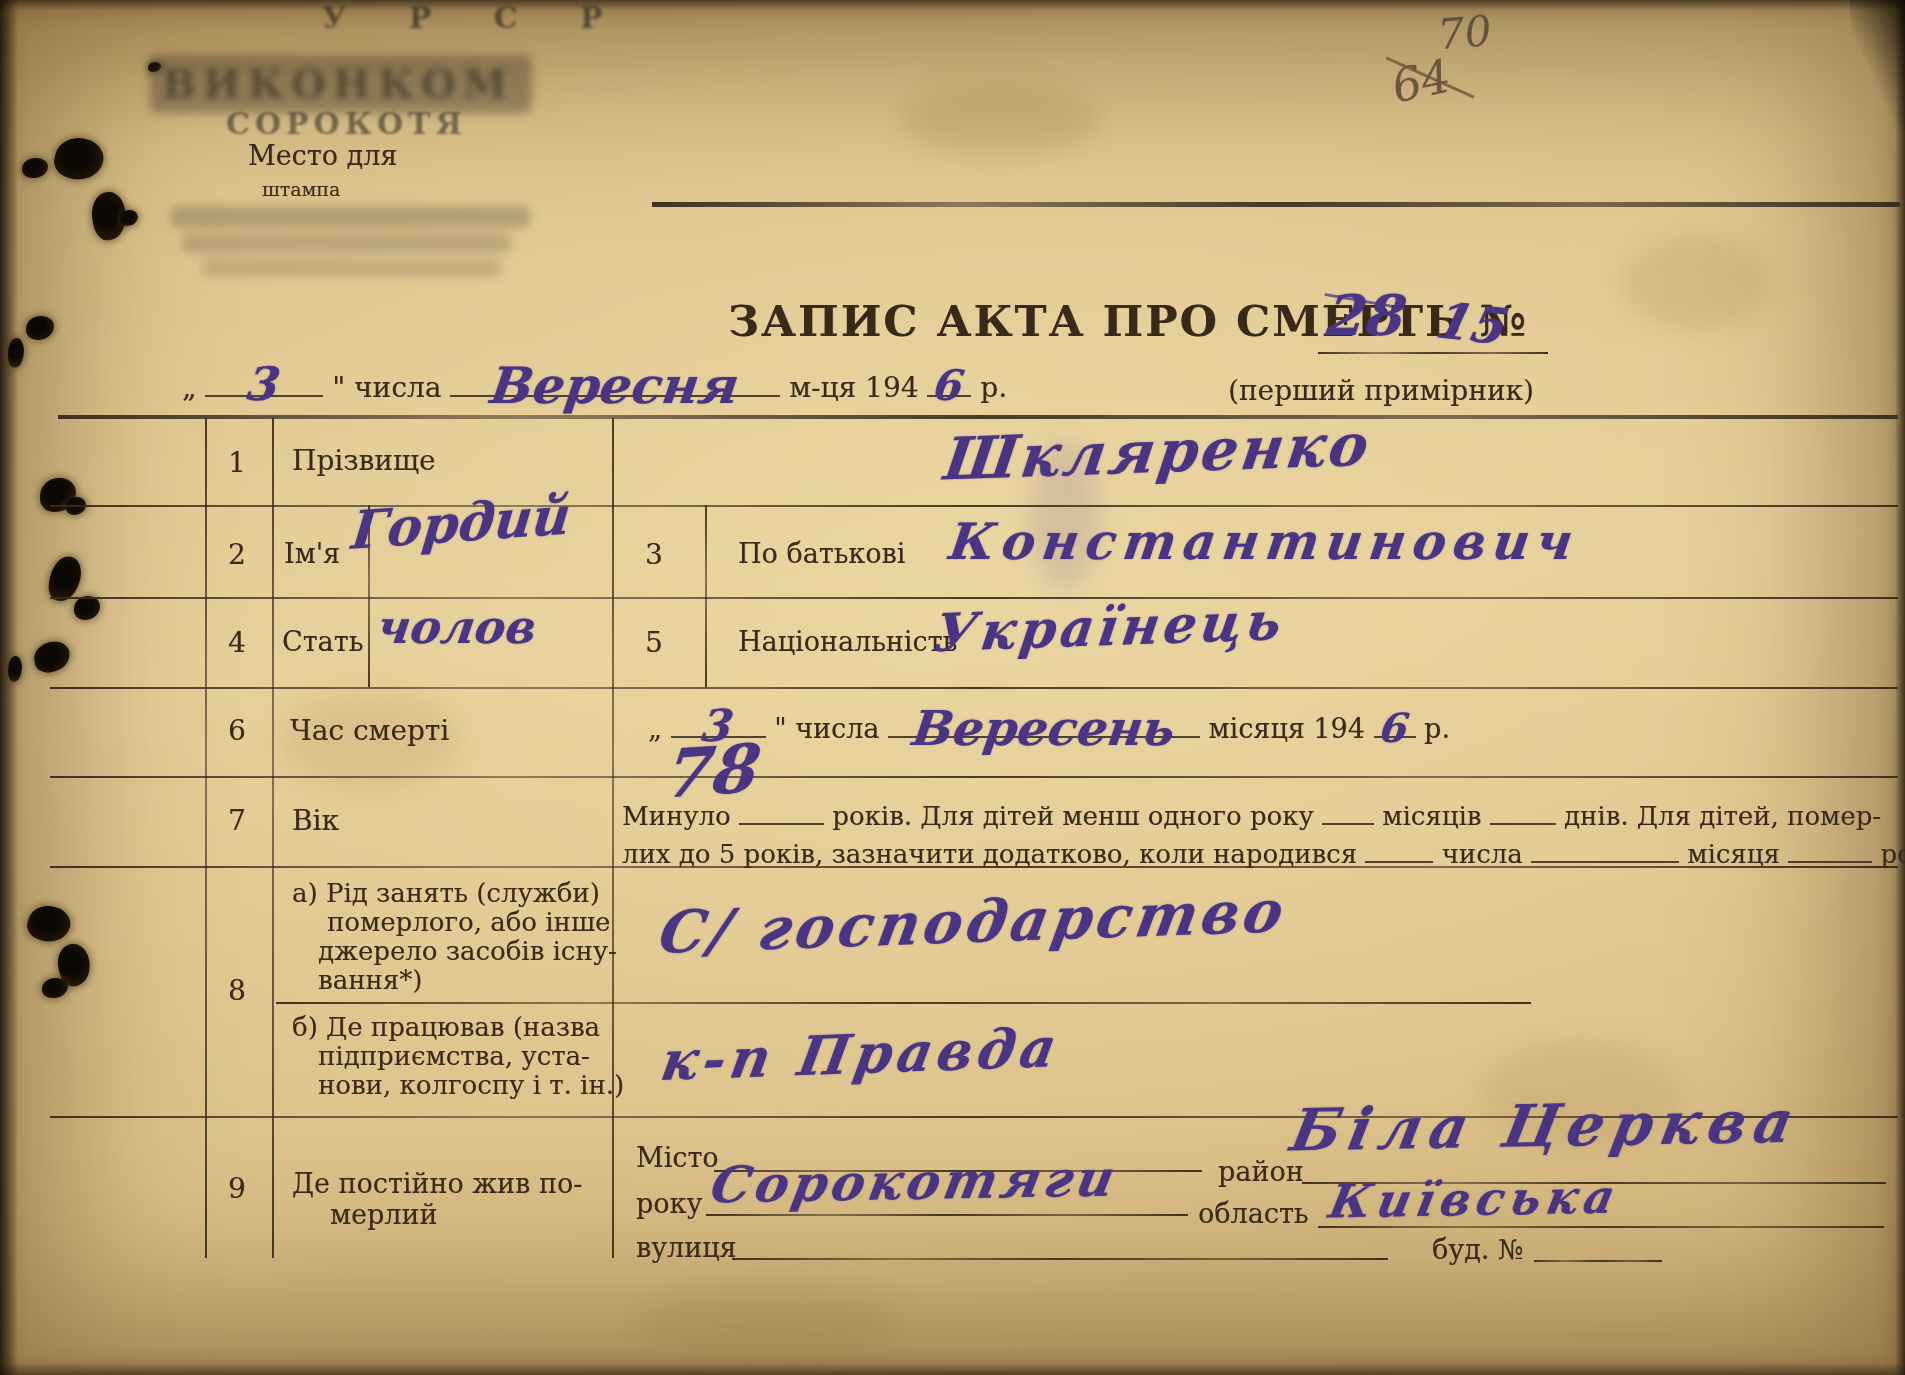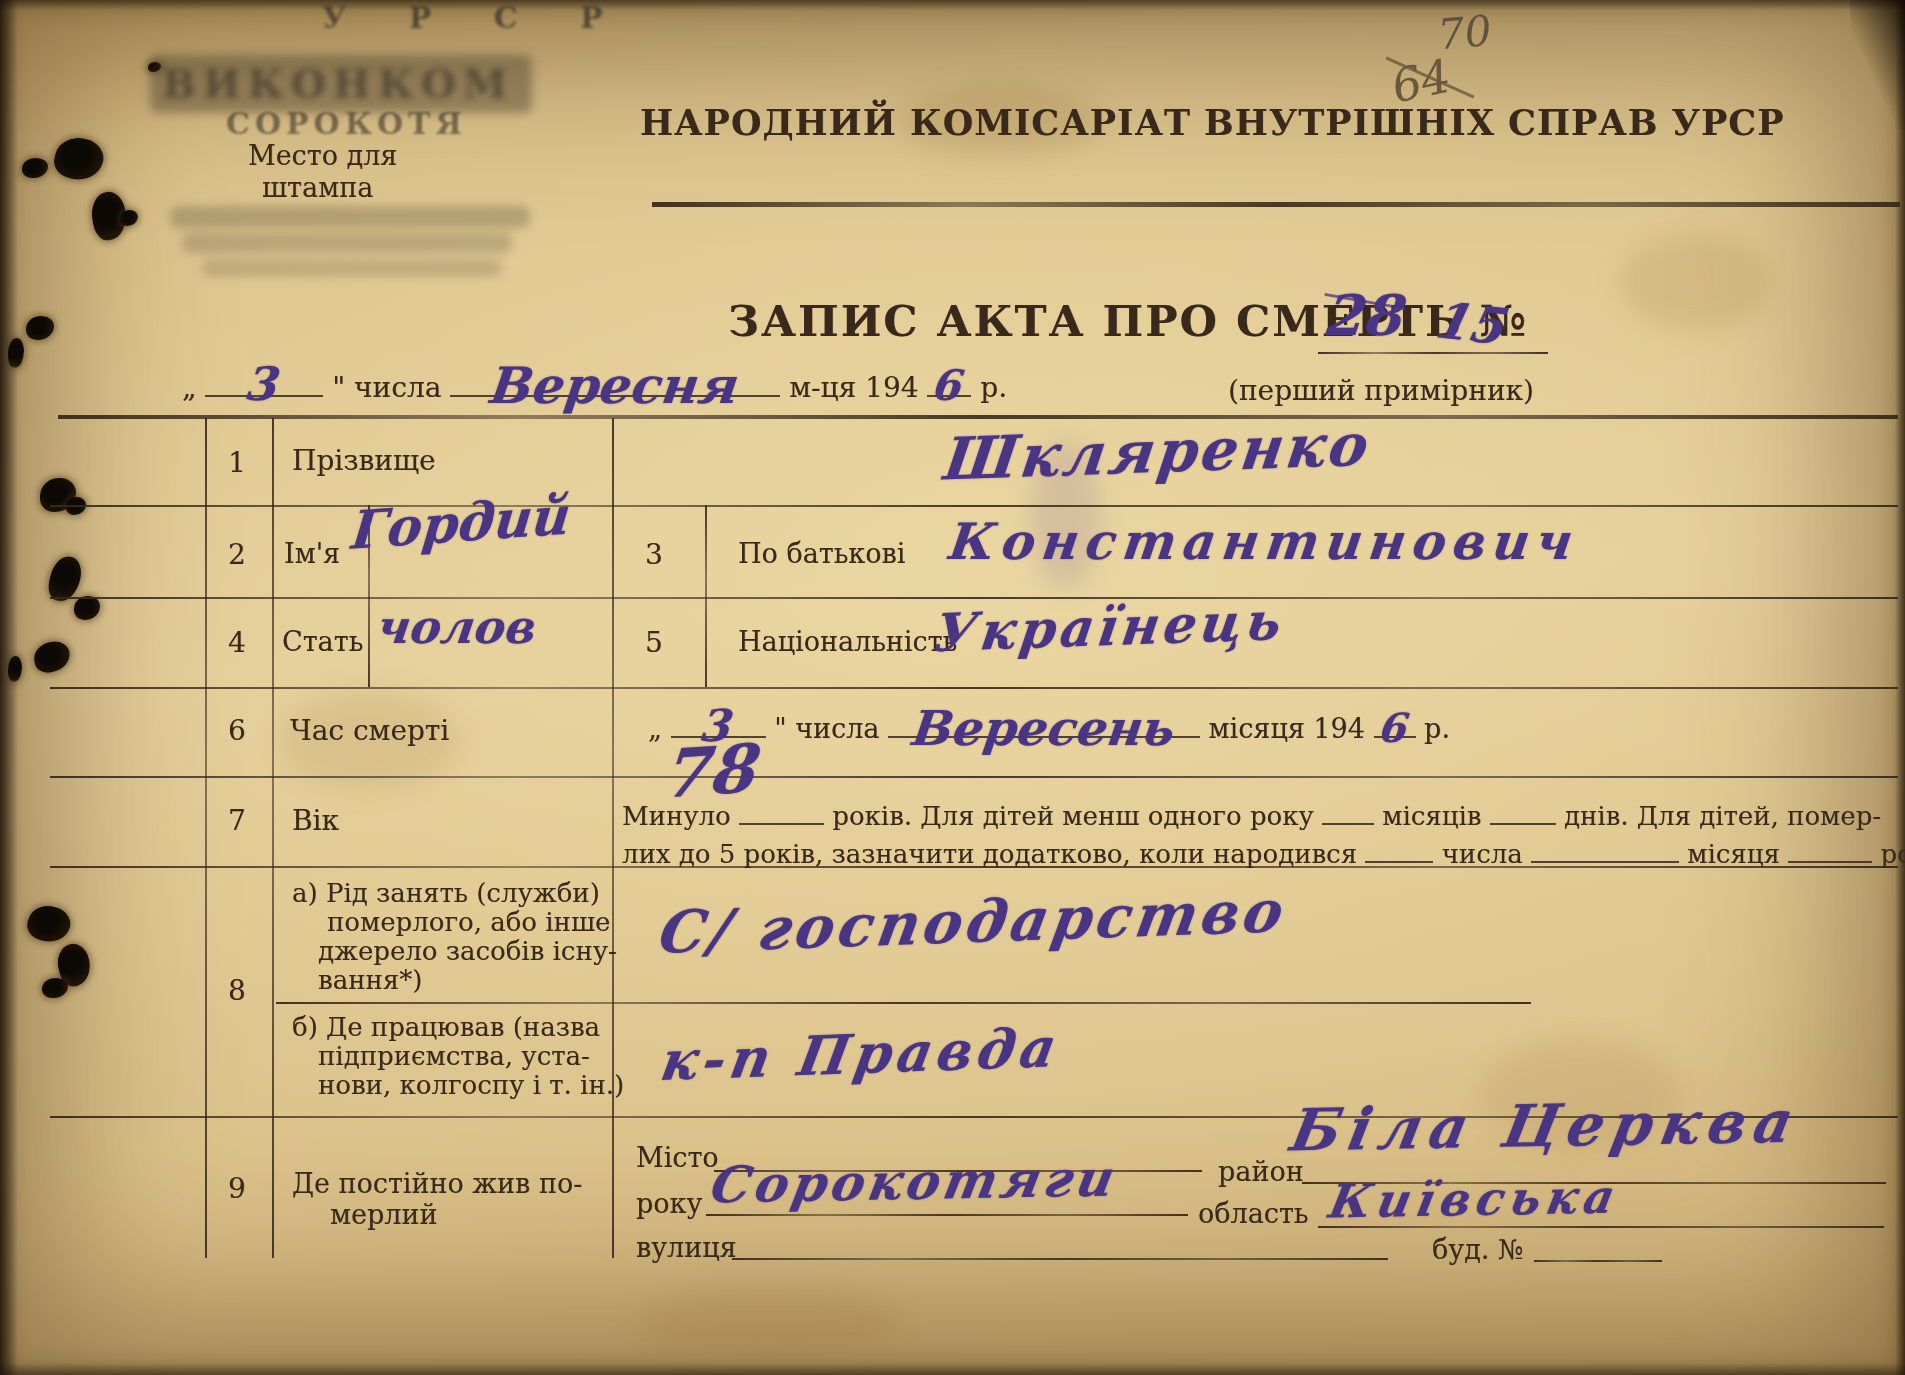--- a/index.html
+++ b/index.html
@@ -63,30 +63,29 @@
   <div class="stain" style="left:280px;top:690px;width:180px;height:100px;background:rgba(140,100,40,.12)"></div>
   <div class="stain" style="left:1480px;top:1040px;width:200px;height:110px;background:rgba(140,100,40,.12)"></div>
   <div class="stain" style="left:640px;top:1285px;width:260px;height:70px;background:rgba(140,100,40,.14)"></div>
   <div class="stain" style="left:1030px;top:440px;width:70px;height:150px;background:rgba(90,60,140,.14)"></div>
 
   <div class="stamp-t" style="left:322px;top:0px;font-size:30px;letter-spacing:26px;filter:blur(1.5px);opacity:.8">У Р С Р</div>
   <div class="smear" style="left:150px;top:55px;width:382px;height:58px"></div>
   <div class="stamp-t" style="left:162px;top:60px;font-size:40px;letter-spacing:7px;filter:blur(3px);opacity:.7">ВИКОНКОМ</div>
   <div class="stamp-t" style="left:226px;top:106px;font-size:30px;letter-spacing:5px;filter:blur(1.3px);opacity:.62">СОРОКОТЯ</div>
   <div class="pr abs" style="left:248px;top:140px;font-size:27px">Место для</div>
-  <div class="pr abs" style="left:262px;top:172px;font-size:27px">штампа</div>
+  <div class="pr abs" style="left:262px;top:178px;font-size:19px">штампа</div>
   <div class="smear" style="left:170px;top:206px;width:360px;height:22px;background:rgba(70,60,40,.28)"></div>
   <div class="smear" style="left:182px;top:233px;width:330px;height:20px;background:rgba(70,60,40,.24)"></div>
   <div class="smear" style="left:202px;top:259px;width:300px;height:18px;background:rgba(70,60,40,.2)"></div>
 
   <div class="pencil" style="left:1438px;top:8px;font-size:42px;transform:rotate(-5deg)">70</div>
   <div class="pencil" style="left:1392px;top:54px;font-size:46px;color:#6a573f;transform:rotate(-12deg)">64</div>
   <div class="abs" style="left:1382px;top:76px;width:96px;height:3px;background:#6a573f;transform:rotate(24deg);opacity:.8"></div>
 
-  <div class="pr abs bold" style="left:640px;top:102px;font-size:35px;letter-spacing:1px">НАРОДНИЙ КОМІСАРІАТ ВНУТРІШНІХ СПРАВ УРСР</div>
   <div class="hline" style="left:652px;top:202px;width:1248px;height:5px"></div>
 
   <div class="pr abs bold" style="left:728px;top:296px;font-size:43px;letter-spacing:2px">ЗАПИС АКТА ПРО СМЕРТЬ №</div>
   <div class="hline" style="left:1318px;top:352px;width:230px"></div>
   <div class="hw abs skew" style="left:1328px;top:282px;font-size:56px">28</div>
   <div class="abs" style="left:1324px;top:300px;width:82px;height:3px;background:#4a3484;opacity:.75;transform:rotate(10deg)"></div>
   <div class="hw abs" style="left:1438px;top:294px;font-size:50px;transform:rotate(6deg) skewX(-8deg)">15</div>
 
   <div class="pr abs" style="left:182px;top:370px;font-size:28px">
     <span>„</span>

